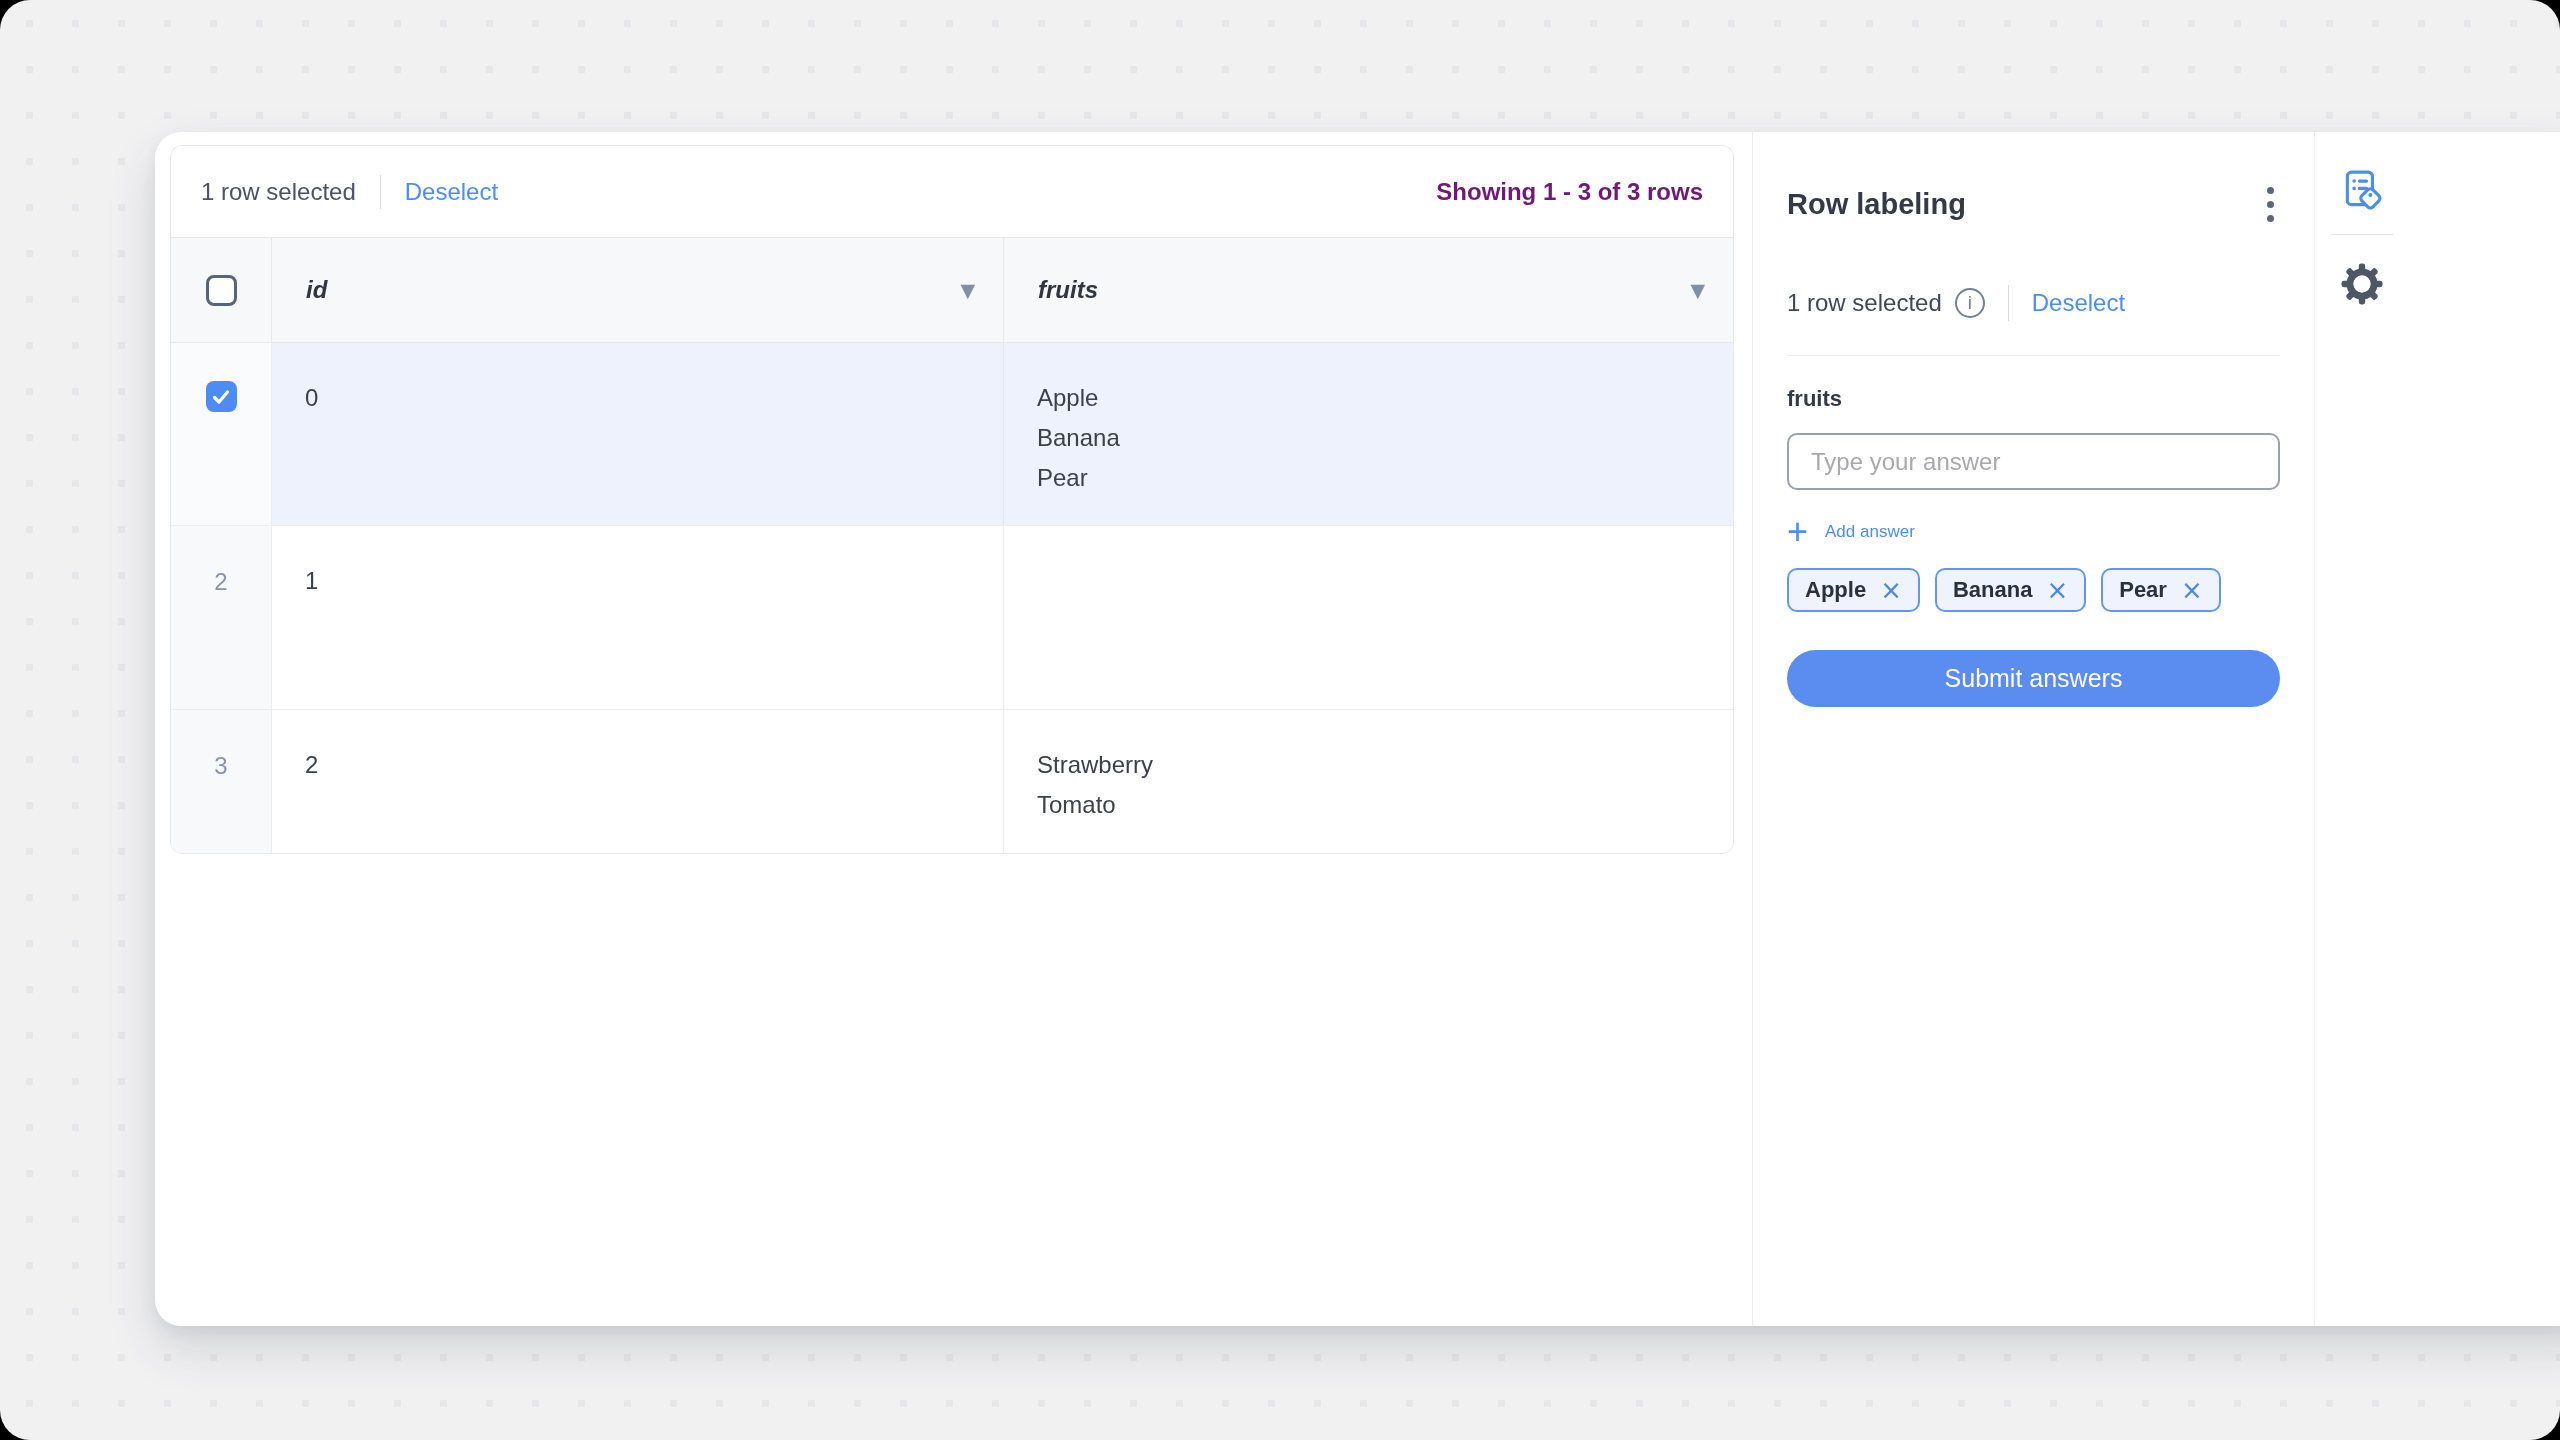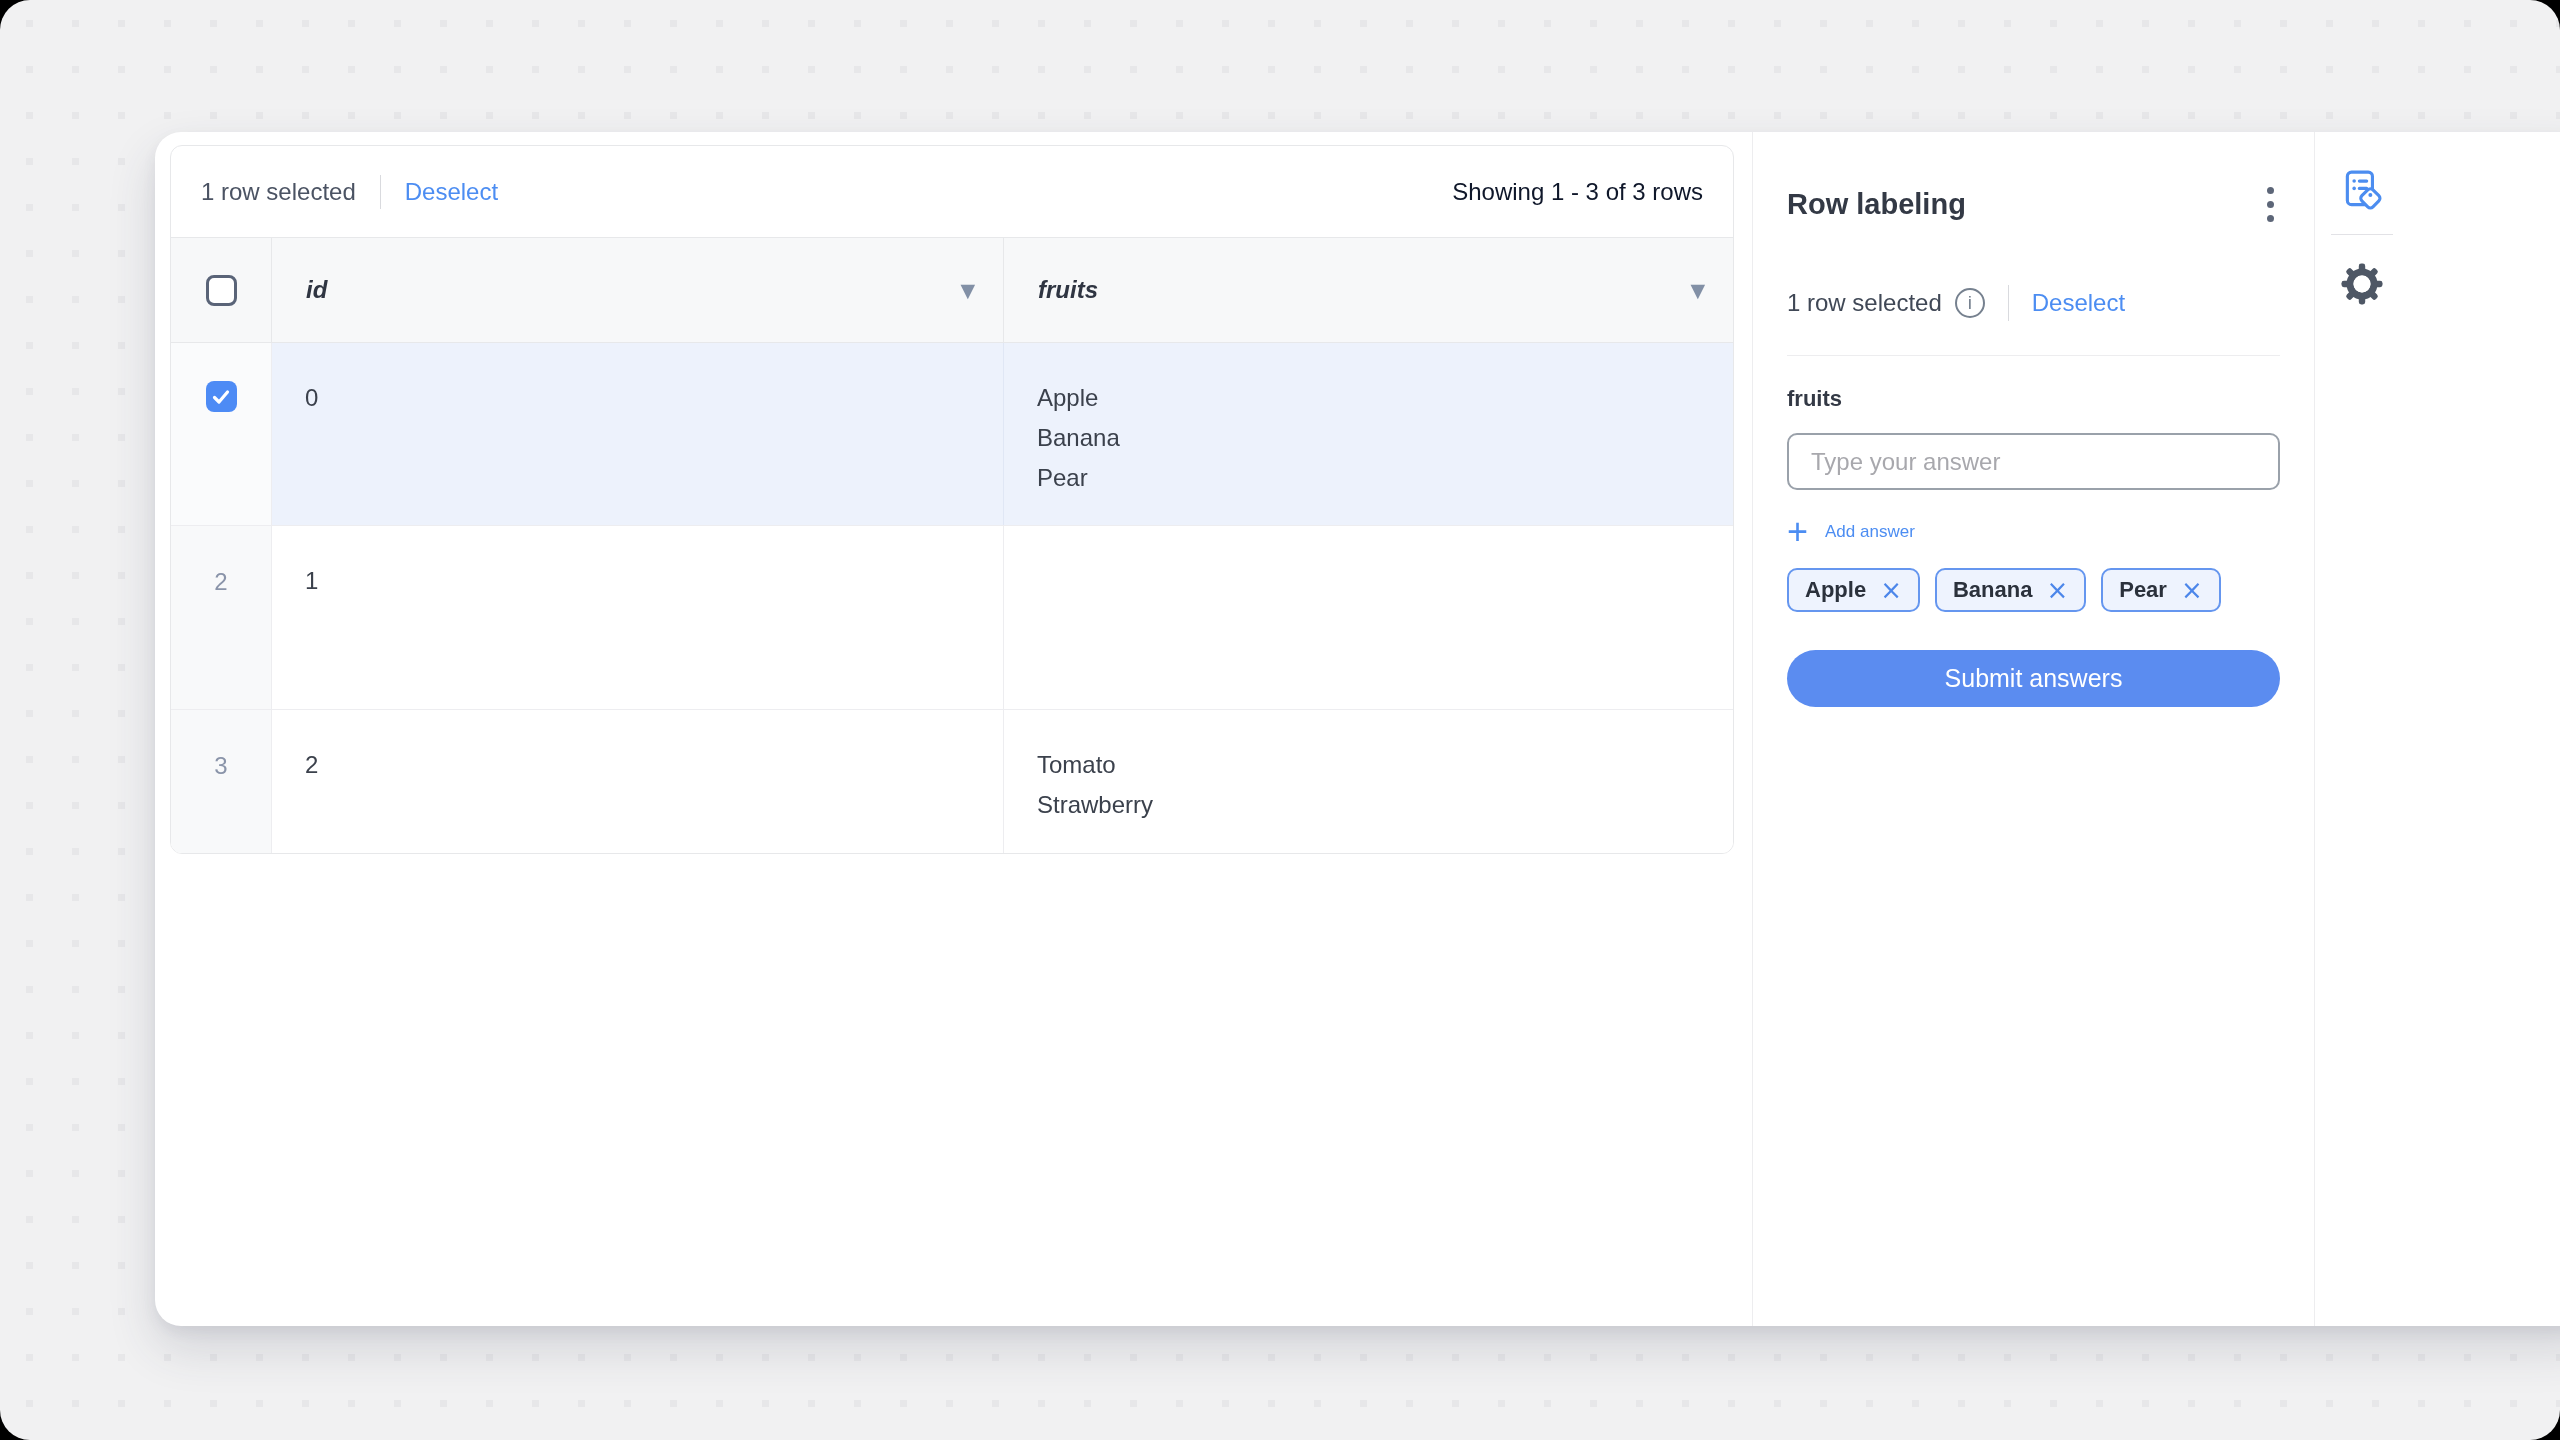--- a/index.html
+++ b/index.html
@@ -26,21 +26,21 @@
     position: absolute; left: 15px; top: 13px; width: 1564px; height: 709px;
     border: 1px solid #e7e8ea; border-radius: 12px; overflow: hidden; background: #fff;
   }
   .toolbar {
     height: 92px; display: flex; align-items: center; padding: 0 30px;
     border-bottom: 1px solid #e7e8ea; font-size: 24px; color: #4b5363;
   }
   .toolbar .vdiv { width: 1px; height: 34px; background: #d9dade; margin: 0 24px; }
   .link { color: #4c8df2; cursor: pointer; }
   .toolbar .spacer { flex: 1; }
-  .showing { color: #0f172a; }
+  .showing { color: #701a75; font-weight: bold; }
 
   .thead { height: 105px; display: flex; background: #f7f8f9; border-bottom: 1px solid #e7e8ea; }
   .gutter-col { width: 101px; border-right: 1px solid #e7e8ea; flex: none;
                 display: flex; justify-content: center; }
   .th { display: flex; align-items: center; padding: 0 28px 0 34px;
         font-size: 24px; font-weight: bold; color: #2f3542; font-style: italic; }
   .th.id { width: 732px; border-right: 1px solid #e7e8ea; flex: none; }
   .th.fruits { flex: 1; }
   .th .spacer { flex: 1; }
   .sort-caret { font-family: "DejaVu Sans", sans-serif; font-size: 19px; color: #8290a6; cursor: pointer; }
@@ -176,22 +176,22 @@
       </div>
 
       <div class="trow r3 last">
         <div class="gutter-col">
           <span class="rownum">3</span>
         </div>
         <div class="td id">
           <div>2</div>
         </div>
         <div class="td fruits">
+          <div>Strawberry</div>
           <div>Tomato</div>
-          <div>Strawberry</div>
         </div>
       </div>
     </div>
 
     <div class="card-vdiv" style="left:1597px"></div>
 
     <div class="panel">
 
       <div class="panel-title-row">
         <span class="panel-title">Row labeling</span>

